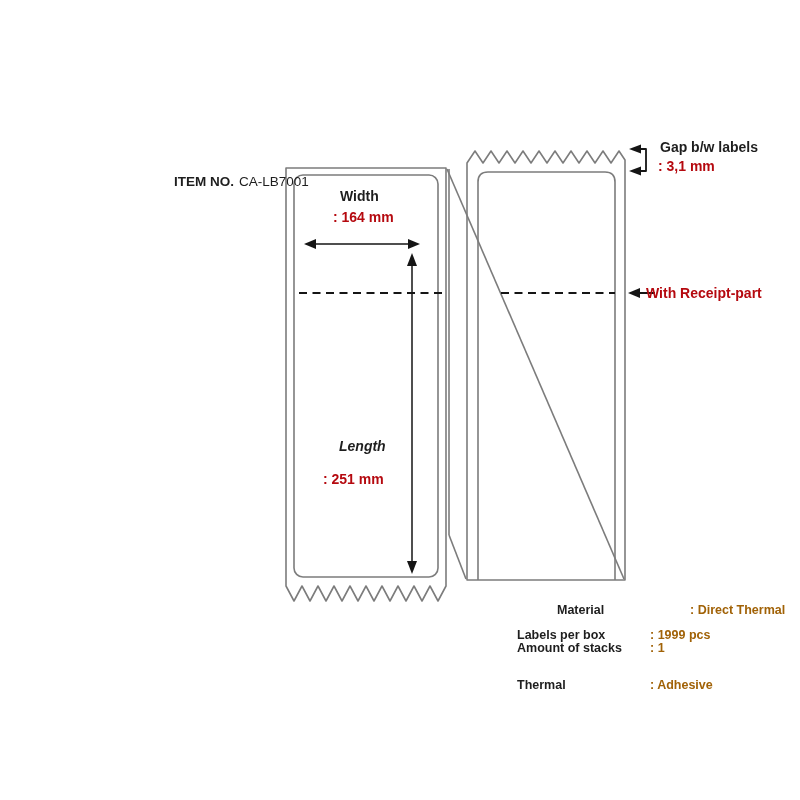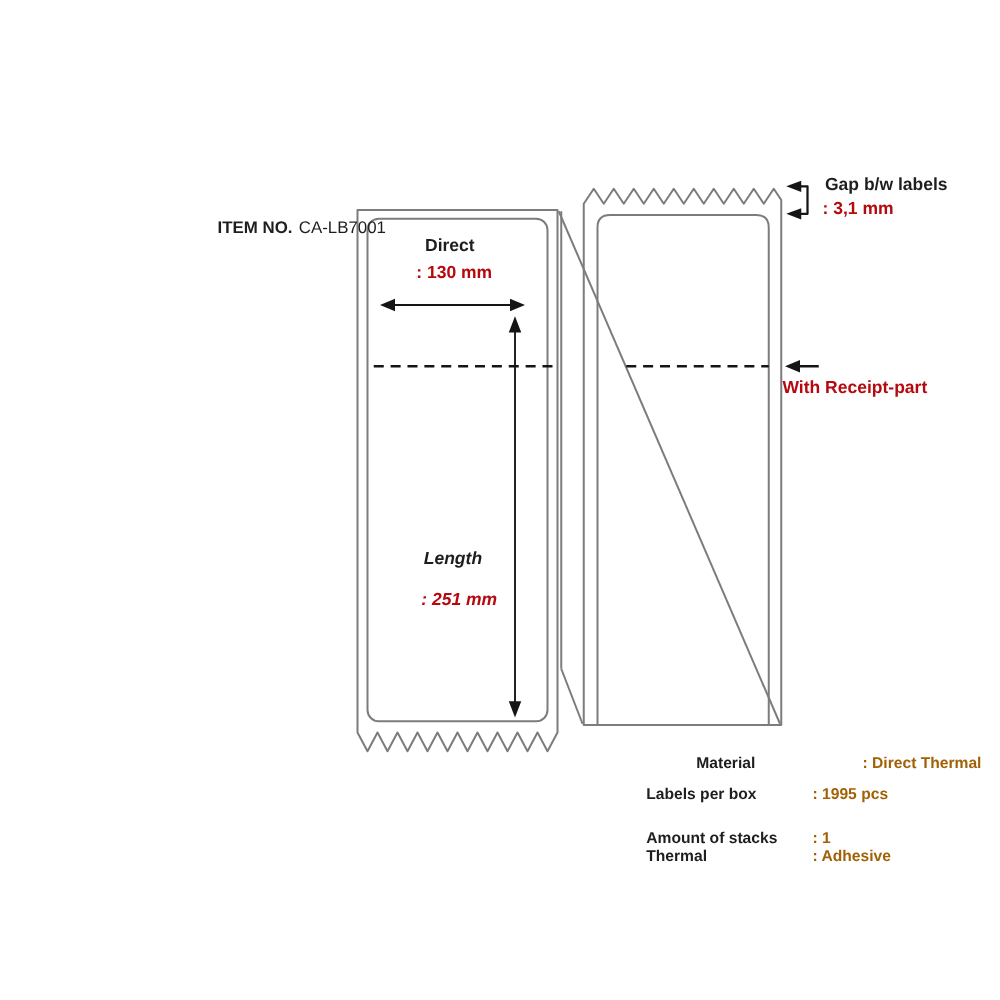--- a/index.html
+++ b/index.html
@@ -70,41 +70,41 @@
     <g>
       <line x1="638" y1="293" x2="655" y2="293" stroke="#151515" stroke-width="2"></line>
       <polygon points="628,293 640,288 640,298" fill="#151515"></polygon>
     </g>
   </svg>
 
   <div class="txt item-line" style="left:127px;top:175px;margin-left:47px;">
     <span class="lbl">ITEM NO.</span><span class="val">CA-LB7001</span>
   </div>
 
-  <div class="txt ann blk" style="left:340px;top:189px;">Direct</div>
-  <div class="txt ann red" style="left:333px;top:210px;">: 130 mm</div>
+  <div class="txt ann blk" style="left:340px;top:189px;">Width</div>
+  <div class="txt ann red" style="left:333px;top:210px;">: 164 mm</div>
 
   <div class="txt ann blk" style="left:339px;top:439px;font-style:italic;">Length</div>
-  <div class="txt ann red" style="left:337px;top:472px;font-style:italic;">: 251 mm</div>
+  <div class="txt ann red" style="left:323px;top:472px;">: 251 mm</div>
 
   <div class="txt ann blk" style="left:660px;top:140px;">Gap b/w labels</div>
   <div class="txt ann red" style="left:658px;top:159px;">: 3,1 mm</div>
 
-  <div class="txt ann red" style="left:626px;top:286px;margin-top:16px;">With Receipt-part</div>
+  <div class="txt ann red" style="left:646px;top:286px;">With Receipt-part</div>
 
   <div>
     <div class="spec-row" style="top:603px;margin-left:40px;">
       <span class="s-label">Material</span>
       <span class="s-value">: Direct Thermal</span>
     </div>
     <div class="spec-row" style="top:628px;">
       <span class="s-label">Labels per box</span>
-      <span class="s-value">: 1995 pcs</span>
+      <span class="s-value">: 1999 pcs</span>
     </div>
-    <div class="spec-row" style="top:663px;">
+    <div class="spec-row" style="top:641px;">
       <span class="s-label">Amount of stacks</span>
       <span class="s-value">: 1</span>
     </div>
     <div class="spec-row" style="top:678px;">
       <span class="s-label">Thermal</span>
       <span class="s-value">: Adhesive</span>
     </div>
   </div>
 
 </div>

